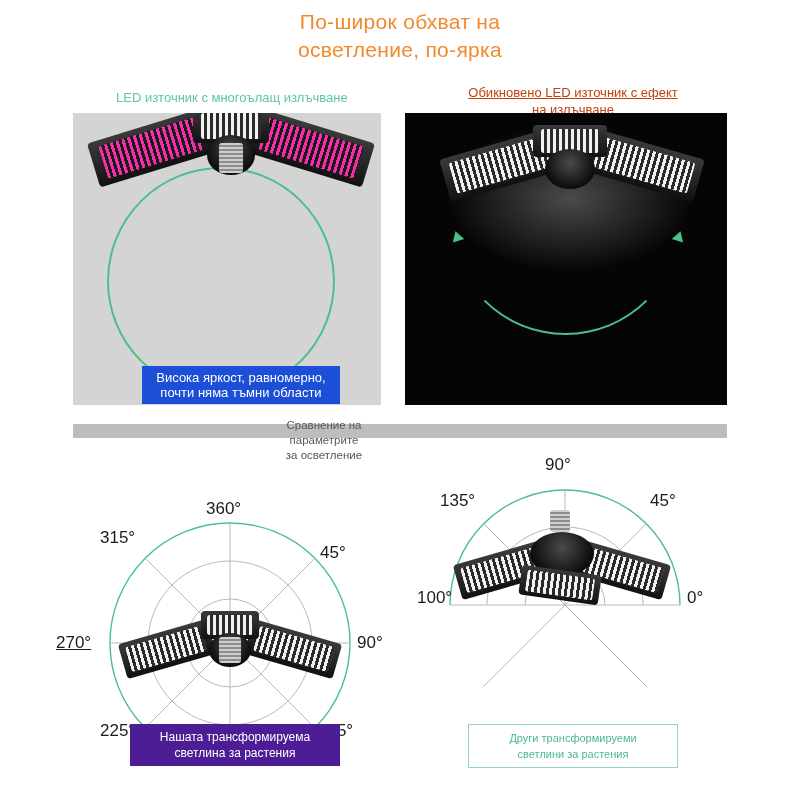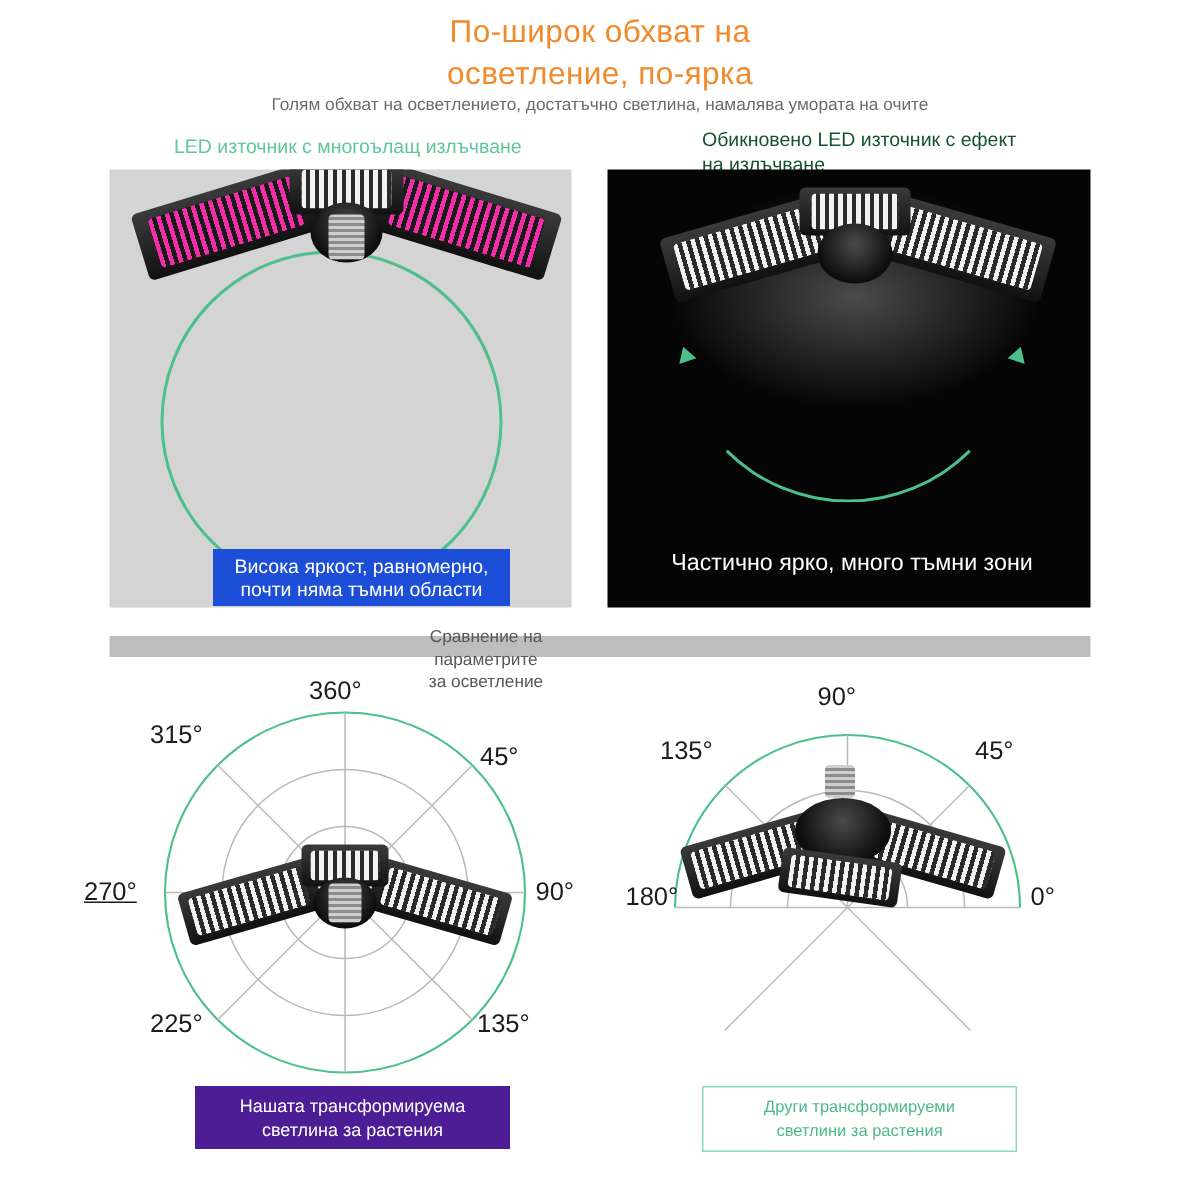--- a/index.html
+++ b/index.html
@@ -52,25 +52,26 @@
   }
   .caption-top {
     position: absolute;
     font-size: 13px;
     color: #5fc79a;
     white-space: nowrap;
   }
   .caption-left-top { left: 76px; top: 90px; margin-left: 40px; }
   .caption-right-top {
     left: 468px; top: 84px;
-    color: #14532d;
-    text-align: left;
+    color: #c2410c;
+    text-align: center;
     line-height: 17px;
     width: 210px;
     white-space: normal;
+    text-decoration: underline;
   }
 
   
   .arc-left {
     position: absolute;
     left: 34px; top: 54px;
     width: 228px; height: 228px;
     border: 2px solid #4cc08a;
     border-radius: 50%;
     background: transparent;
@@ -138,21 +139,21 @@
     line-height: 15px;
     white-space: pre-line;
   }
 
   
   .diagram {
     position: absolute;
     top: 455px;
     width: 340px; height: 290px;
   }
-  .diagram.left { left: 60px; }
+  .diagram.left { left: 60px; margin-top: 48px; }
   .diagram.right { left: 415px; }
   .diagram svg { position: absolute; left: 0; top: 0; }
 
   .deg {
     position: absolute;
     font-size: 17px;
     color: #1c1c1c;
     white-space: nowrap;
   }
 
@@ -218,21 +219,20 @@
 </style>
 </head>
 <body>
 
 <div class="page">
 
   <div class="headline">
     <span>По-широк обхват на</span>
     <span class="l2">осветление, по-ярка</span>
   </div>
-  <div class="subhead">Голям обхват на осветлението, достатъчно светлина, намалява умората на очите</div>
 
   <div class="caption-top caption-left-top">LED източник с многоълащ излъчване</div>
   <div class="caption-top caption-right-top">Обикновено LED източник
 с ефект на излъчване</div>
 
   <div class="panel-left">
     <div class="arc-left"></div>
 
     <div class="lamp" style="left:8px;top:-6px;width:300px;height:100px;">
       <div class="blade" style="left:10px;top:18px;width:120px;height:46px;transform:rotate(-17deg);"></div>
@@ -261,21 +261,20 @@
     <div class="lamp" style="left:20px;top:8px;width:290px;height:100px;">
       <div class="blade" style="left:18px;top:22px;width:116px;height:44px;transform:rotate(-16deg);"></div>
       <div class="grid-white" style="left:26px;top:28px;width:98px;height:32px;transform:rotate(-16deg);"></div>
       <div class="blade" style="left:160px;top:22px;width:116px;height:44px;transform:rotate(16deg);"></div>
       <div class="grid-white" style="left:170px;top:28px;width:98px;height:32px;transform:rotate(16deg);"></div>
       <div class="blade" style="left:108px;top:4px;width:74px;height:32px;"></div>
       <div class="grid-white" style="left:116px;top:8px;width:58px;height:24px;"></div>
       <div class="hub" style="left:120px;top:28px;width:50px;height:40px;"></div>
     </div>
 
-    <div class="lbl-right-inner lbl-box" style="left:18px;top:249px;width:290px;">Частично ярко, много тъмни зони</div>
   </div>
 
   <div class="band"></div>
   <div class="band-text">Сравнение на
 параметрите
 за осветление</div>
 
   <div class="diagram left">
     <svg width="340" height="290">
       <g fill="none" stroke="#4cc08a" stroke-width="1.4">
@@ -323,21 +322,21 @@
         <line x1="150" y1="35" x2="150" y2="150"></line>
         <line x1="68" y1="68" x2="232" y2="232"></line>
         <line x1="232" y1="68" x2="68" y2="232"></line>
       </g>
     </svg>
 
     <div class="deg" style="left:130px;top:0px;">90°</div>
     <div class="deg" style="left:235px;top:36px;">45°</div>
     <div class="deg" style="left:272px;top:133px;">0°</div>
     <div class="deg" style="left:25px;top:36px;">135°</div>
-    <div class="deg" style="left:2px;top:133px;">180°</div>
+    <div class="deg" style="left:2px;top:133px;">100°</div>
 
     <div class="lamp" style="left:35px;top:55px;width:230px;height:110px;">
       <div class="base" style="left:100px;top:0px;width:20px;height:22px;"></div>
       <div class="blade" style="left:6px;top:42px;width:92px;height:36px;transform:rotate(-16deg);"></div>
       <div class="grid-white" style="left:12px;top:47px;width:78px;height:26px;transform:rotate(-16deg);"></div>
       <div class="blade" style="left:126px;top:42px;width:92px;height:36px;transform:rotate(16deg);"></div>
       <div class="grid-white" style="left:134px;top:47px;width:78px;height:26px;transform:rotate(16deg);"></div>
       <div class="hub" style="left:80px;top:22px;width:64px;height:44px;"></div>
       <div class="blade" style="left:70px;top:60px;width:80px;height:30px;transform:rotate(8deg);"></div>
       <div class="grid-white" style="left:76px;top:64px;width:68px;height:22px;transform:rotate(8deg);"></div>

